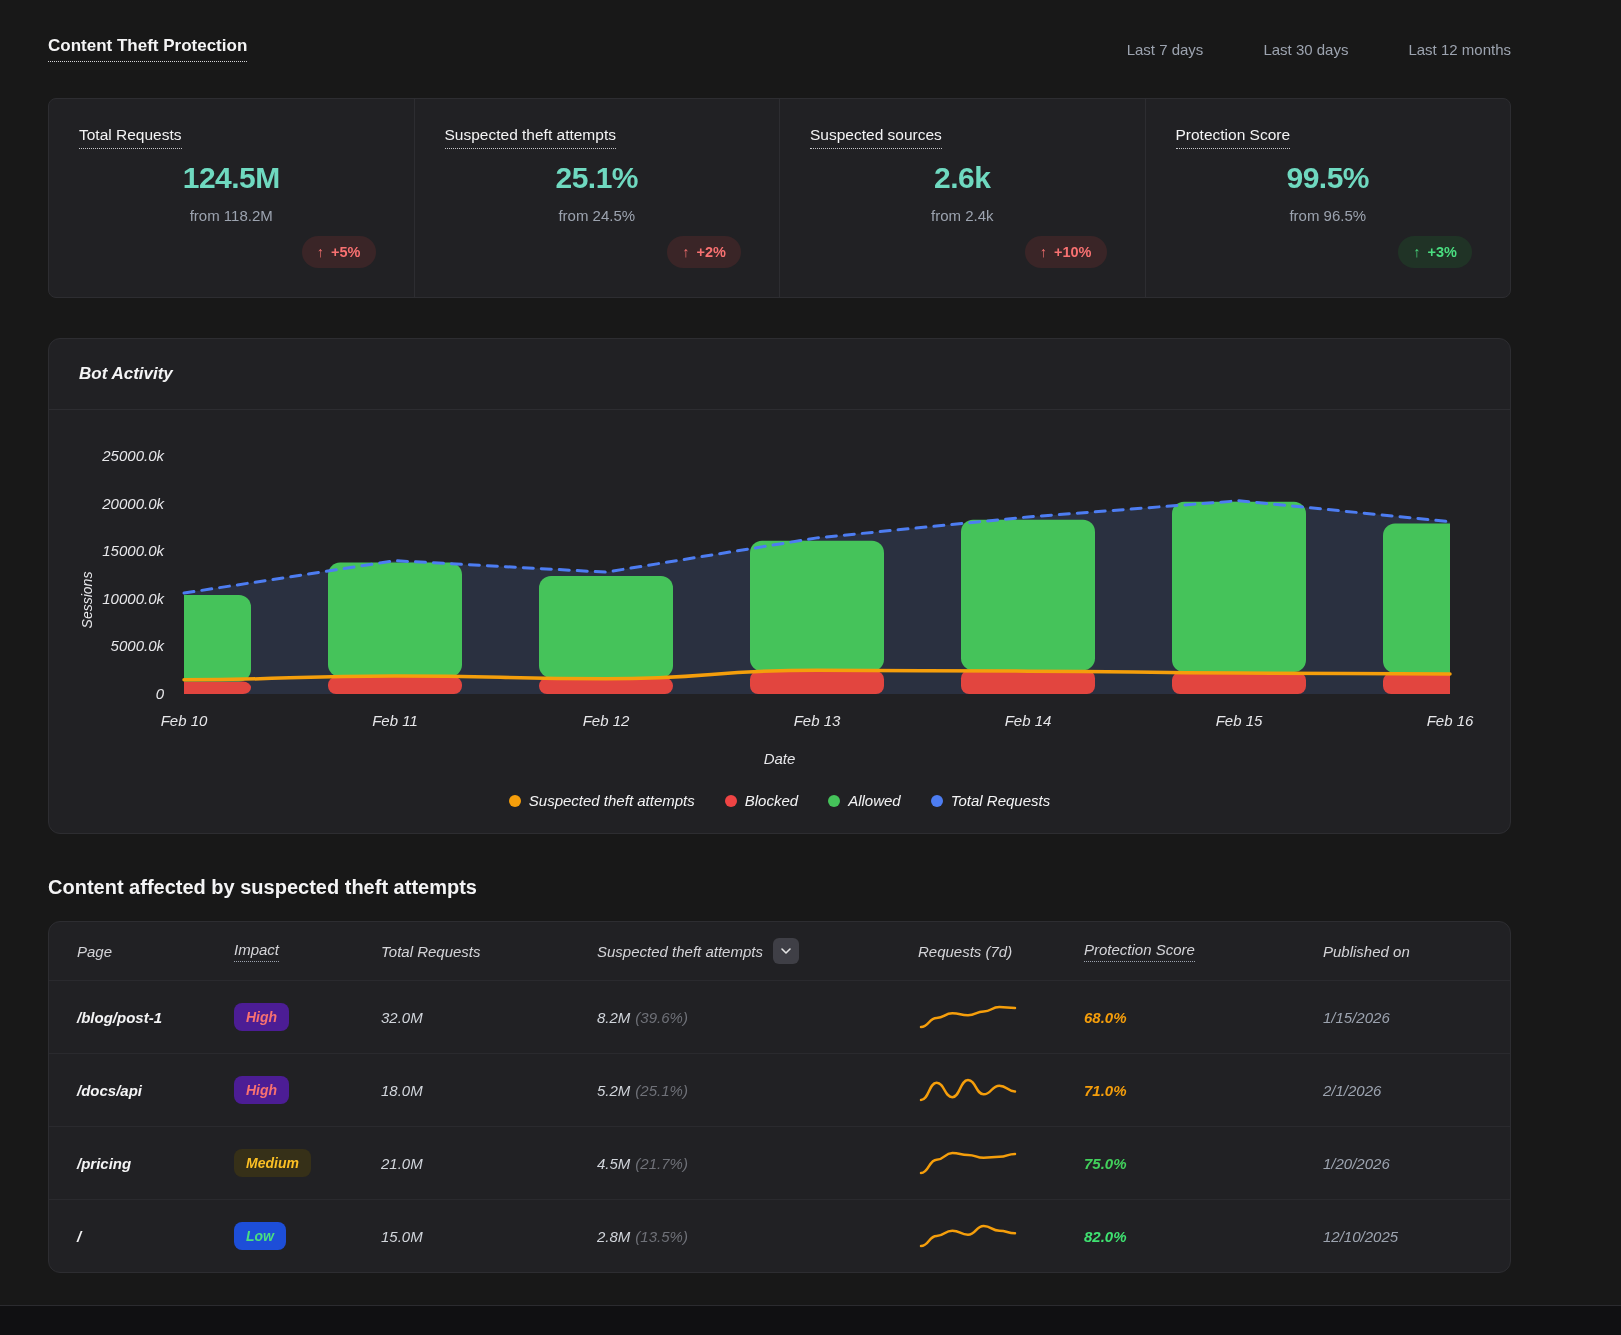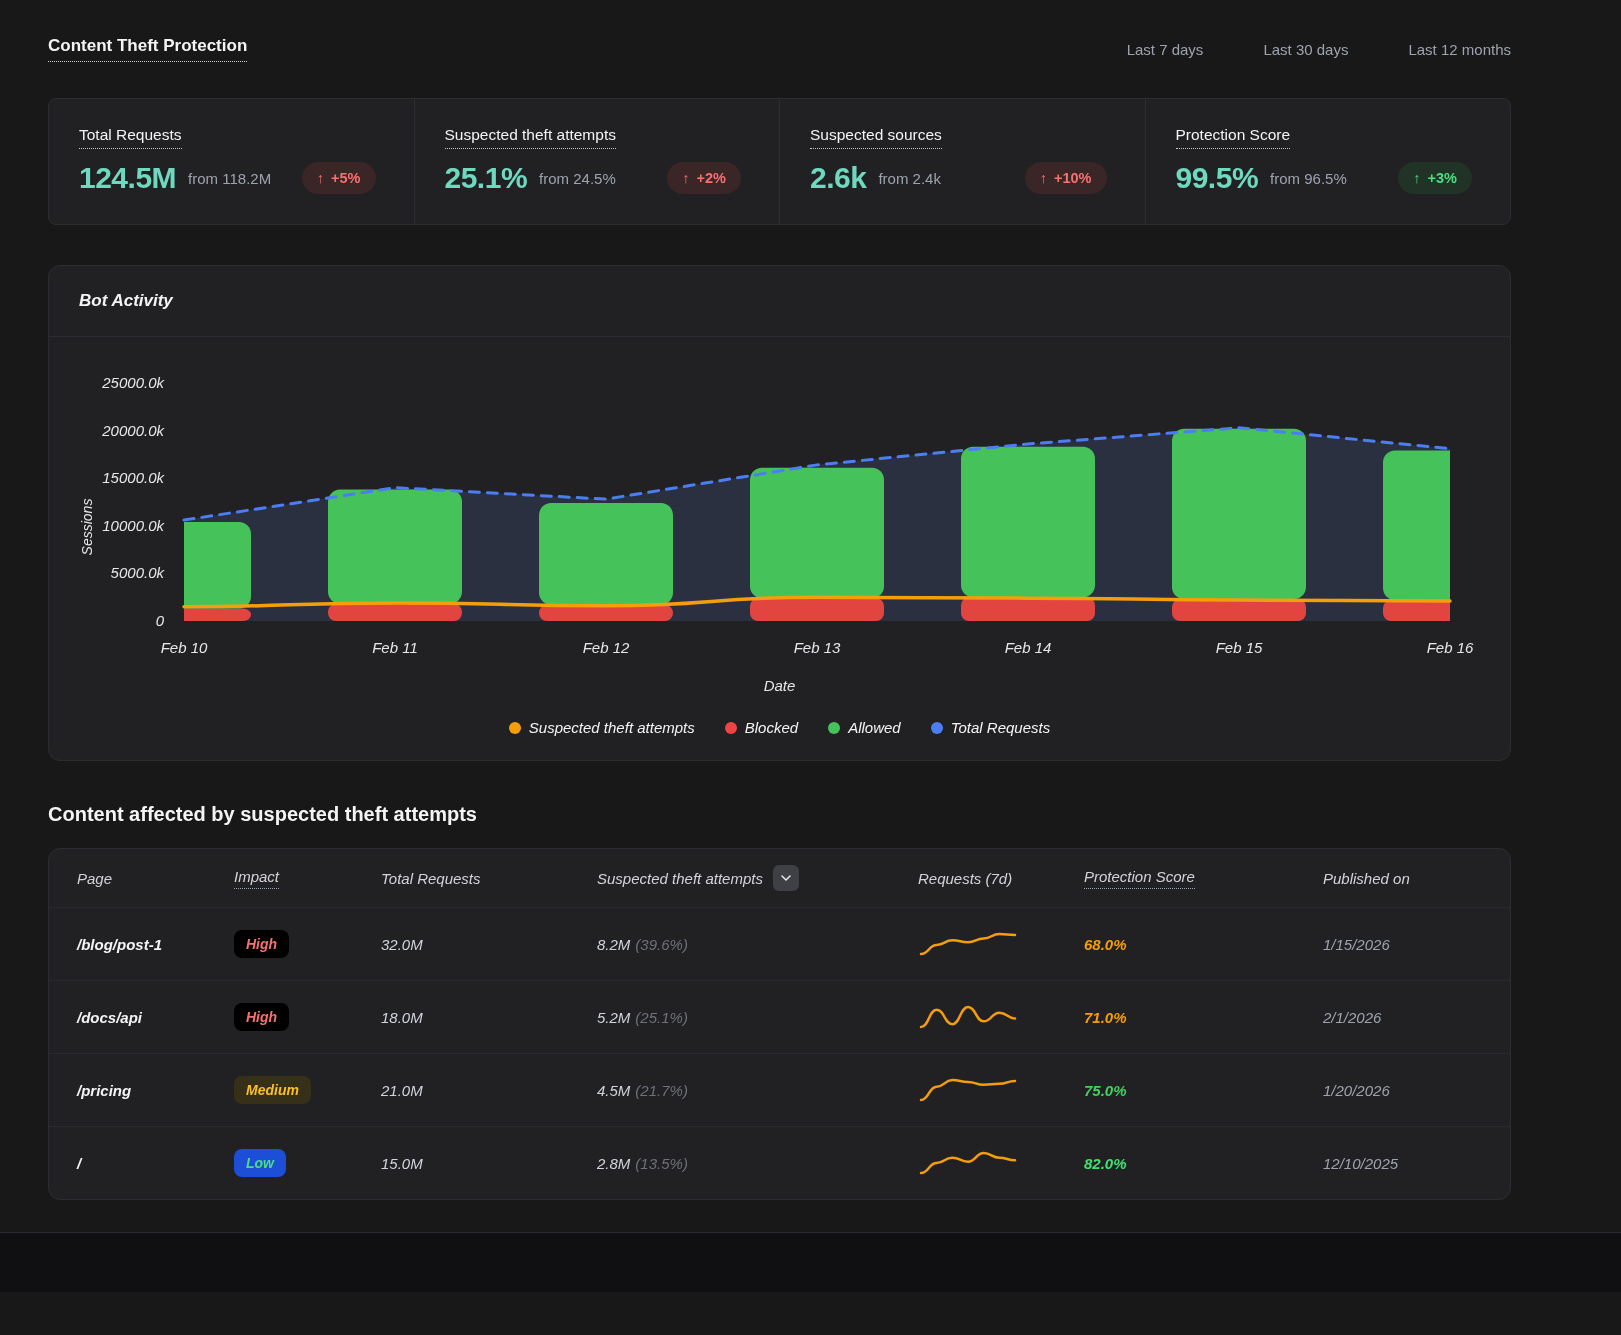--- a/index.html
+++ b/index.html
@@ -15,21 +15,21 @@
   .topbar { display:flex; justify-content:space-between; align-items:center; }
   .page-title { font-size:17px; font-weight:700; border-bottom:1px dotted #d4d4d8; padding-bottom:5px; }
   .ranges { display:flex; gap:60px; }
   .range-btn { background:none; border:none; color:#9ca3af; font-size:15px; font-family:inherit; cursor:pointer; }
 
   
   .kpi-row { margin-top:36px; display:flex; background:#212124; border:1px solid #2d2d31; border-radius:8px; }
   .kpi { flex:1; padding:27px 30px 29px 30px; }
   .kpi + .kpi { border-left:1px solid #2d2d31; }
   .kpi-label { font-size:15.5px; color:#f4f4f5; border-bottom:1px dotted #c8c8cc; padding-bottom:4px; display:inline-block; }
-  .kpi-valrow { margin-top:12px; display:flex; align-items:center; gap:12px; }
+  .kpi-valrow { margin-top:12px; display:flex; align-items:center; gap:12px;flex-direction:column; }
   .kpi-value { font-size:30px; font-weight:700; color:#6fd9c0; letter-spacing:-0.5px; }
   .kpi-from { font-size:15px; color:#9ca3af; }
   .kpi-badge { margin-left:auto; margin-right:8px; border-radius:999px; padding:8px 15px; font-size:14.5px; font-weight:600; display:flex; gap:7px; align-items:center; }
   .kpi-badge[data-tone="bad"]  { color:#f87171; background:#3a2527; }
   .kpi-badge[data-tone="good"] { color:#4ade80; background:#203326; }
 
   
   .card { background:#212124; border:1px solid #2d2d31; border-radius:12px;font-style:italic; }
 
   
@@ -47,21 +47,21 @@
   .section-title { margin-top:42px; font-size:20px; font-weight:700; }
   .table-card { margin-top:22px; overflow:hidden; }
   .thead, .trow { display:grid; grid-template-columns:157px 147px 216px 321px 166px 239px 1fr; align-items:center; padding:0 28px; }
   .thead { height:58px; color:#d4d4d8; font-size:15px; }
   .th-dotted { border-bottom:1px dotted #9ca3af; padding-bottom:3px; display:inline-block; width:max-content; }
   .th-flex { display:flex; align-items:center; gap:10px; }
   .chev-btn { width:26px; height:26px; border-radius:6px; background:#3f3f46; border:none; display:flex; align-items:center; justify-content:center; cursor:pointer; flex:0 0 auto; }
   .trow { height:73px; border-top:1px solid #2a2a2e; font-size:15px; }
   .cell-page { font-weight:700; color:#f4f4f5; }
   .impact-badge { display:inline-block; padding:6px 12px; border-radius:8px; font-size:14px; font-weight:600; width:max-content; }
-  .impact-badge[data-level="high"]   { color:#f87171; background:#000000; }
+  .impact-badge[data-level="high"]   { color:#f87171; background:#4c1d95; }
   .impact-badge[data-level="medium"] { color:#fbbf24; background:#363018; }
   .impact-badge[data-level="low"]    { color:#4ade80; background:#1d4ed8; }
   .cell-total, .cell-susp { color:#d1d5db; }
   .susp-pct { color:#6f7178; margin-left:5px; }
   .cell-score { font-weight:700; }
   .cell-pub { color:#9ca3af; }
   .spark { display:block; }
 
   .bottom-strip { margin-top:32px; height:60px; background:#101012; border-top:1px solid #2b2b2f; }
 </style>

